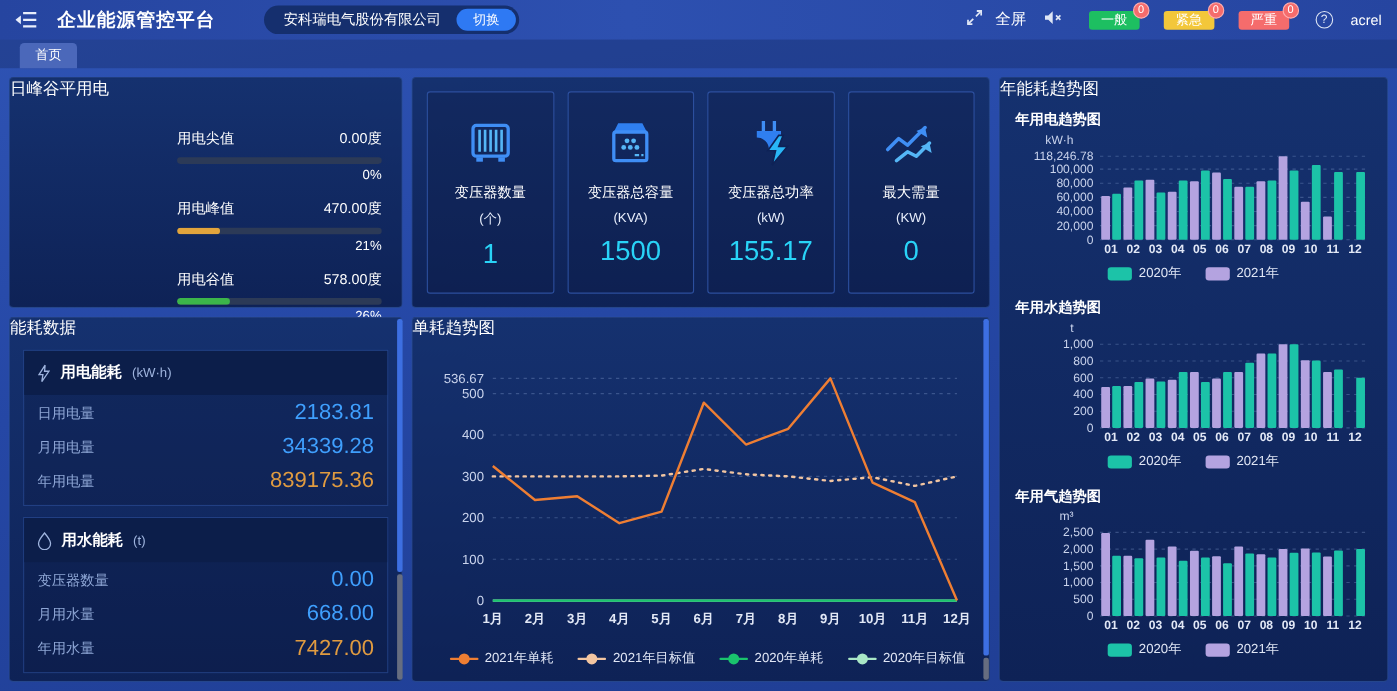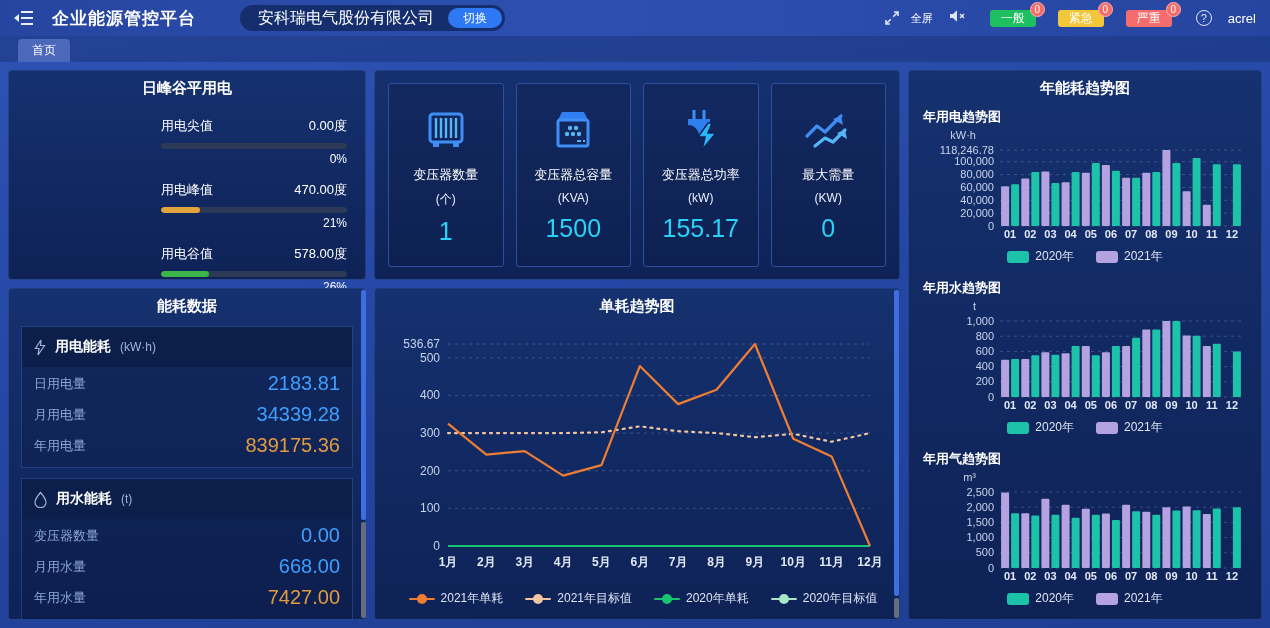--- a/index.html
+++ b/index.html
@@ -6,25 +6,25 @@
   body{font-family:"Liberation Sans","DejaVu Sans",sans-serif;background:#1f3d92}
   .app{width:1270px;height:628px;position:relative;overflow:hidden;color:#fff;
        background:linear-gradient(170deg,#2f54b5 0%,#2547a5 45%,#1f3d92 100%)}
   
   header{height:36px;display:flex;align-items:center;padding:0 14px;gap:10px;
          background:linear-gradient(90deg,#2645a0,#2d50b0 45%,#2645a0)}
   .menu-btn{display:flex;align-items:center;cursor:pointer}
   h1{font-size:17px;font-weight:bold;letter-spacing:1px;margin:0 8px 0 8px}
   .company-pill{display:flex;align-items:center;background:#152f6e;border-radius:14px;height:26px;
                 padding:2px 3px 2px 18px;gap:14px;margin-left:26px}
-  .company-pill .cname{font-size:16px}
+  .company-pill .cname{font-size:13px}
   .switch-btn{background:#2e79f3;border:none;color:#fff;font-size:12px;height:20px;padding:0 15px;
               border-radius:10px;cursor:pointer}
   .hdr-right{margin-left:auto;display:flex;align-items:center;gap:16px}
-  .fullscreen{display:flex;gap:12px;font-size:11px;align-items:flex-start;cursor:pointer}
+  .fullscreen{display:flex;gap:12px;font-size:14px;align-items:flex-start;cursor:pointer}
   .badges{display:flex;gap:22px;margin:0 8px}
   .badge{position:relative;width:46px;height:17px;border-radius:3px;font-size:12px;display:flex;
          align-items:center;justify-content:center;cursor:pointer}
   .badge .cnt{position:absolute;top:-8px;right:-9px;width:15px;height:15px;border-radius:50%;
               background:#f56c6c;border:1px solid #ffaeae;font-size:10px;display:flex;
               align-items:center;justify-content:center;color:#fff}
   .help{width:16px;height:16px;border:1.5px solid #dfe6f5;border-radius:50%;font-size:11px;
         display:flex;align-items:center;justify-content:center;color:#dfe6f5;cursor:pointer}
   .uname{font-size:13px}
   
@@ -32,21 +32,21 @@
   .tab{height:23px;background:#4b68ba;border-radius:4px 4px 0 0;padding:0 14px;font-size:12px;
        display:flex;align-items:center;cursor:pointer}
   
   main{position:absolute;inset:62px 0 0 0;padding:8px;display:flex;gap:8px}
   .col{display:flex;flex-direction:column;gap:8px}
   .col-left{width:358px}
   .col-center{flex:1}
   .col-right{width:354px}
   .panel{background:linear-gradient(180deg,#15316f 0%,#0e2256 100%);
          border:1px solid rgba(64,105,190,.38);border-radius:4px;position:relative}
-  .p-title{font-size:15px;font-weight:bold;text-align:center;padding-top:8px}
+  .p-title{font-size:15px;font-weight:normal;text-align:left;padding-top:0}
   
   .panel-pv{height:210px}
   .donut{position:absolute;left:28px;top:89px;width:100px;height:100px;border-radius:50%}
   .donut-hole{position:absolute;inset:14px;background:#122b64;border-radius:50%;display:flex;
               align-items:center;justify-content:center;font-size:20px;letter-spacing:1px}
   .pv-rows{position:absolute;left:152px;right:18px;top:46px}
   .pv-row{margin-bottom:15px}
   .pv-top{display:flex;justify-content:space-between;font-size:13px;margin-bottom:8px}
   .pv-track{height:6px;background:#2c3a57;border-radius:3px;overflow:hidden}
   .pv-fill{height:6px;border-radius:3px;width:0}

